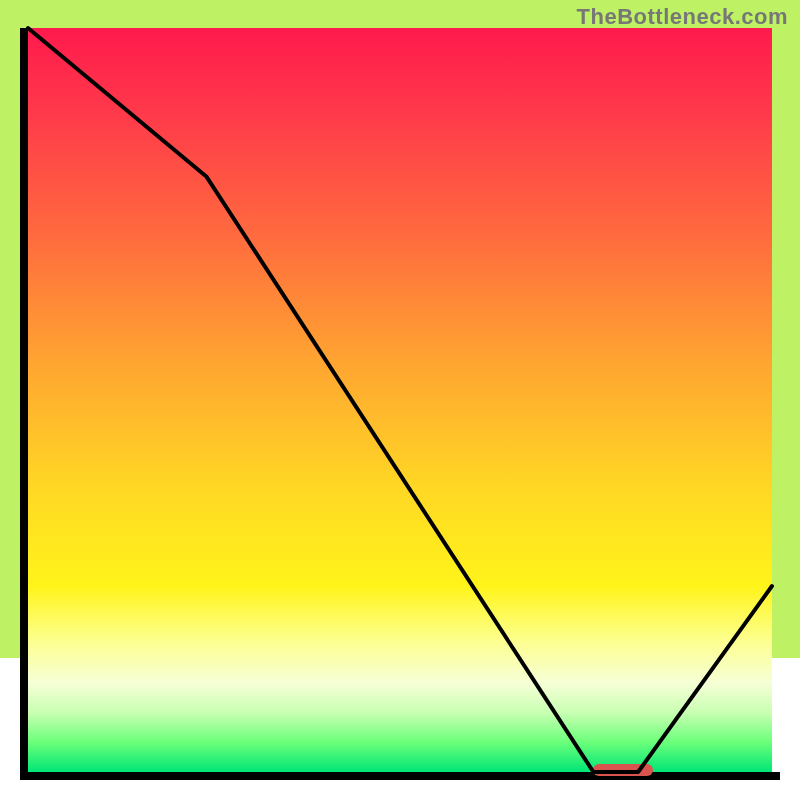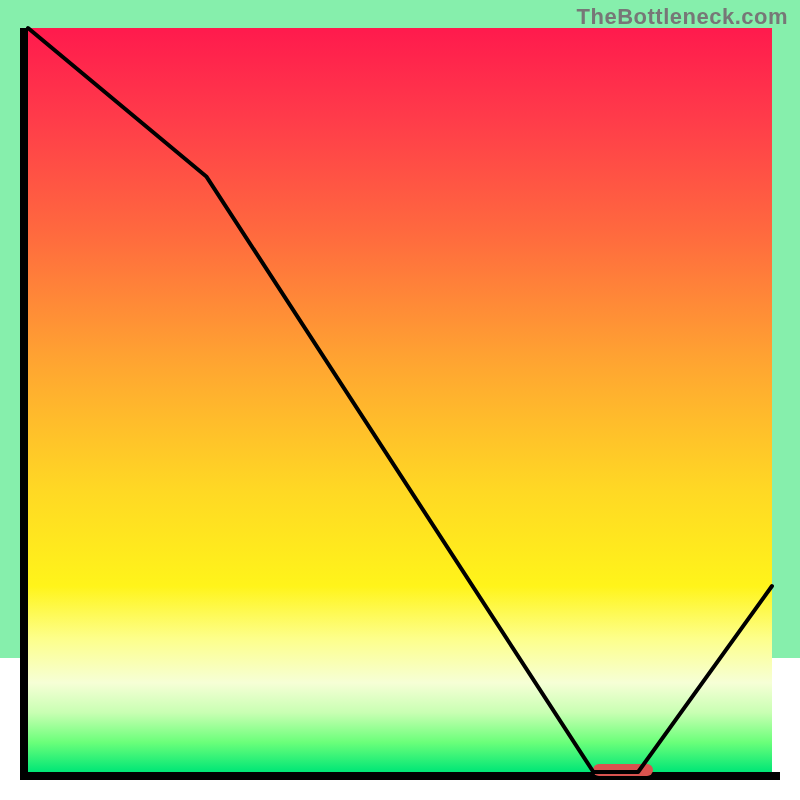--- a/index.html
+++ b/index.html
@@ -1,21 +1,21 @@
 <!DOCTYPE html>
 <html><head>
 <meta charset="utf-8">
 <style>
   * { margin: 0; padding: 0; box-sizing: border-box; }
   html, body { width: 800px; height: 800px; overflow: hidden; background: #fff; }
   .chart-container {
     position: relative;
     width: 800px;
     height: 658px;
-    background: #86efac;
+    background: #bef264;
   }
   .watermark {
     position: absolute;
     top: 4px;
     right: 12px;
     font-family: Arial, sans-serif;
     font-size: 22px;
     font-weight: bold;
     color: #777;
     letter-spacing: 0.5px;

